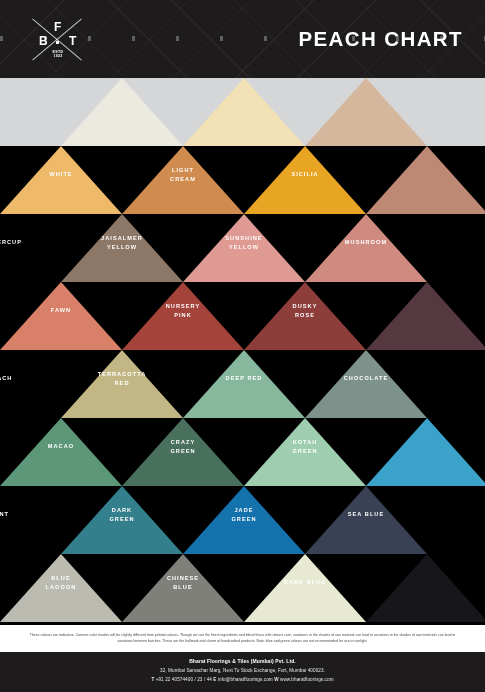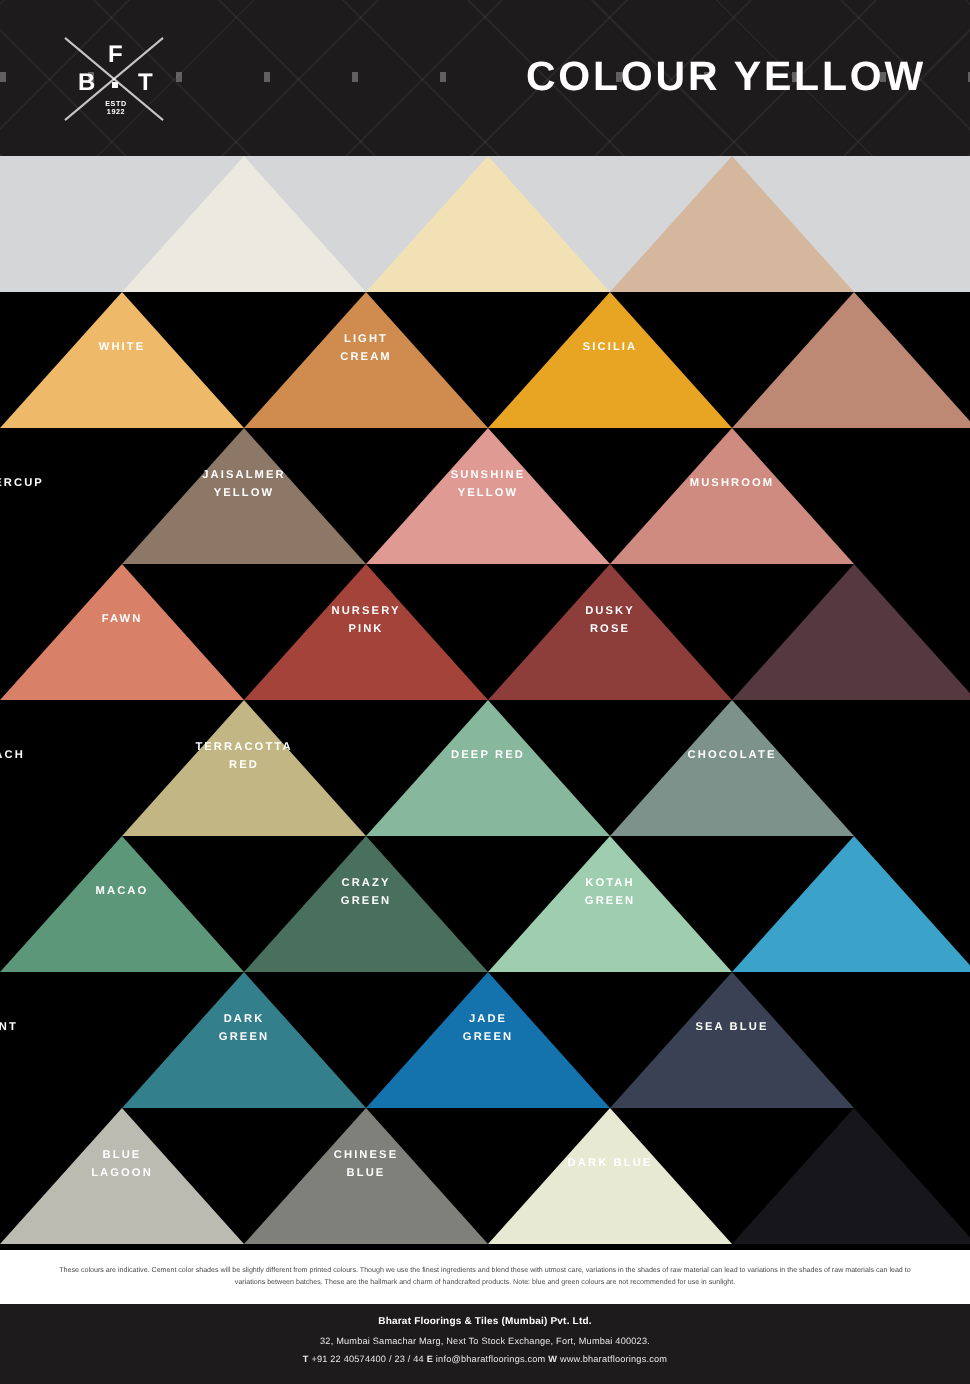--- a/index.html
+++ b/index.html
@@ -109,21 +109,21 @@
       <div class="lt l-f">F</div>
       <div class="lt l-b">B</div>
       <div class="lt l-t">T</div>
       <div class="dot"></div>
       <div class="estd">
         <div>ESTD</div>
         <div>1922</div>
       </div>
     </div>
 
-    <div id="title">COLOUR YELLOW</div>
+    <div id="title">PEACH CHART</div>
   </div>
 
   <div id="grid-wrap">
       <div class="row" style="top: 0px;">
         <div class="tri" title="White" style="left: 61px; border-bottom: 68px solid rgb(236, 233, 225);"></div>
         <div class="tri" title="Light Cream" style="left: 183px; border-bottom: 68px solid rgb(242, 225, 180);"></div>
         <div class="tri" title="Sicilia" style="left: 305px; border-bottom: 68px solid rgb(212, 183, 156);"></div>
       </div>
       <div class="row" style="top: 68px;">
         <div class="band" style="background: rgb(0, 0, 0);"></div>

